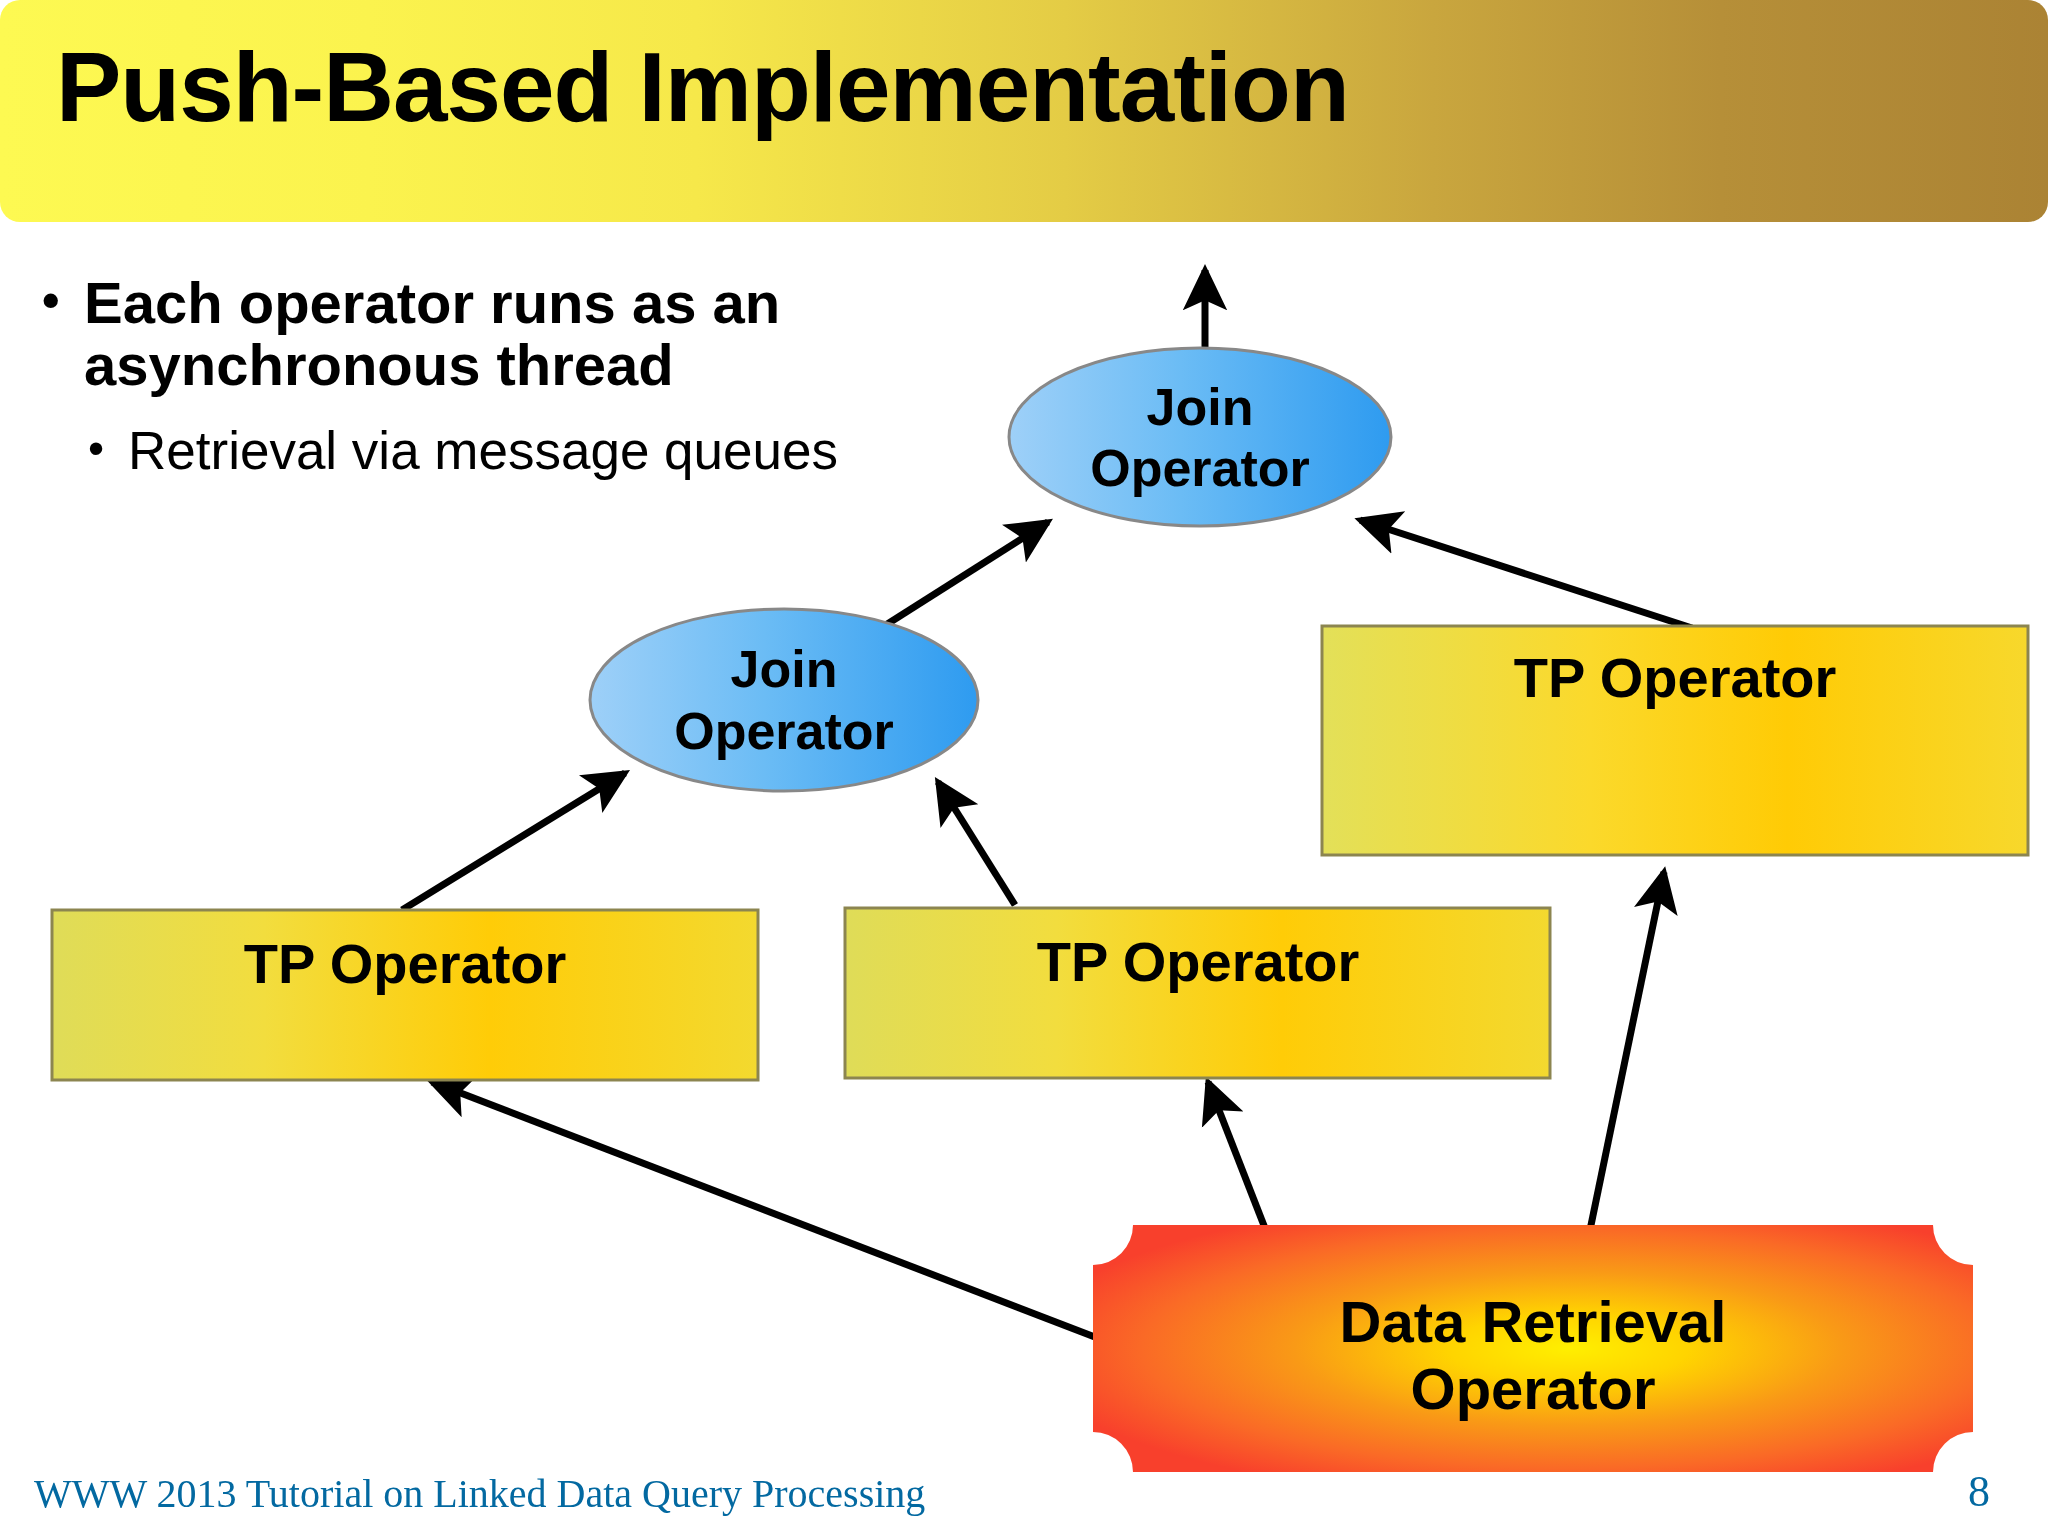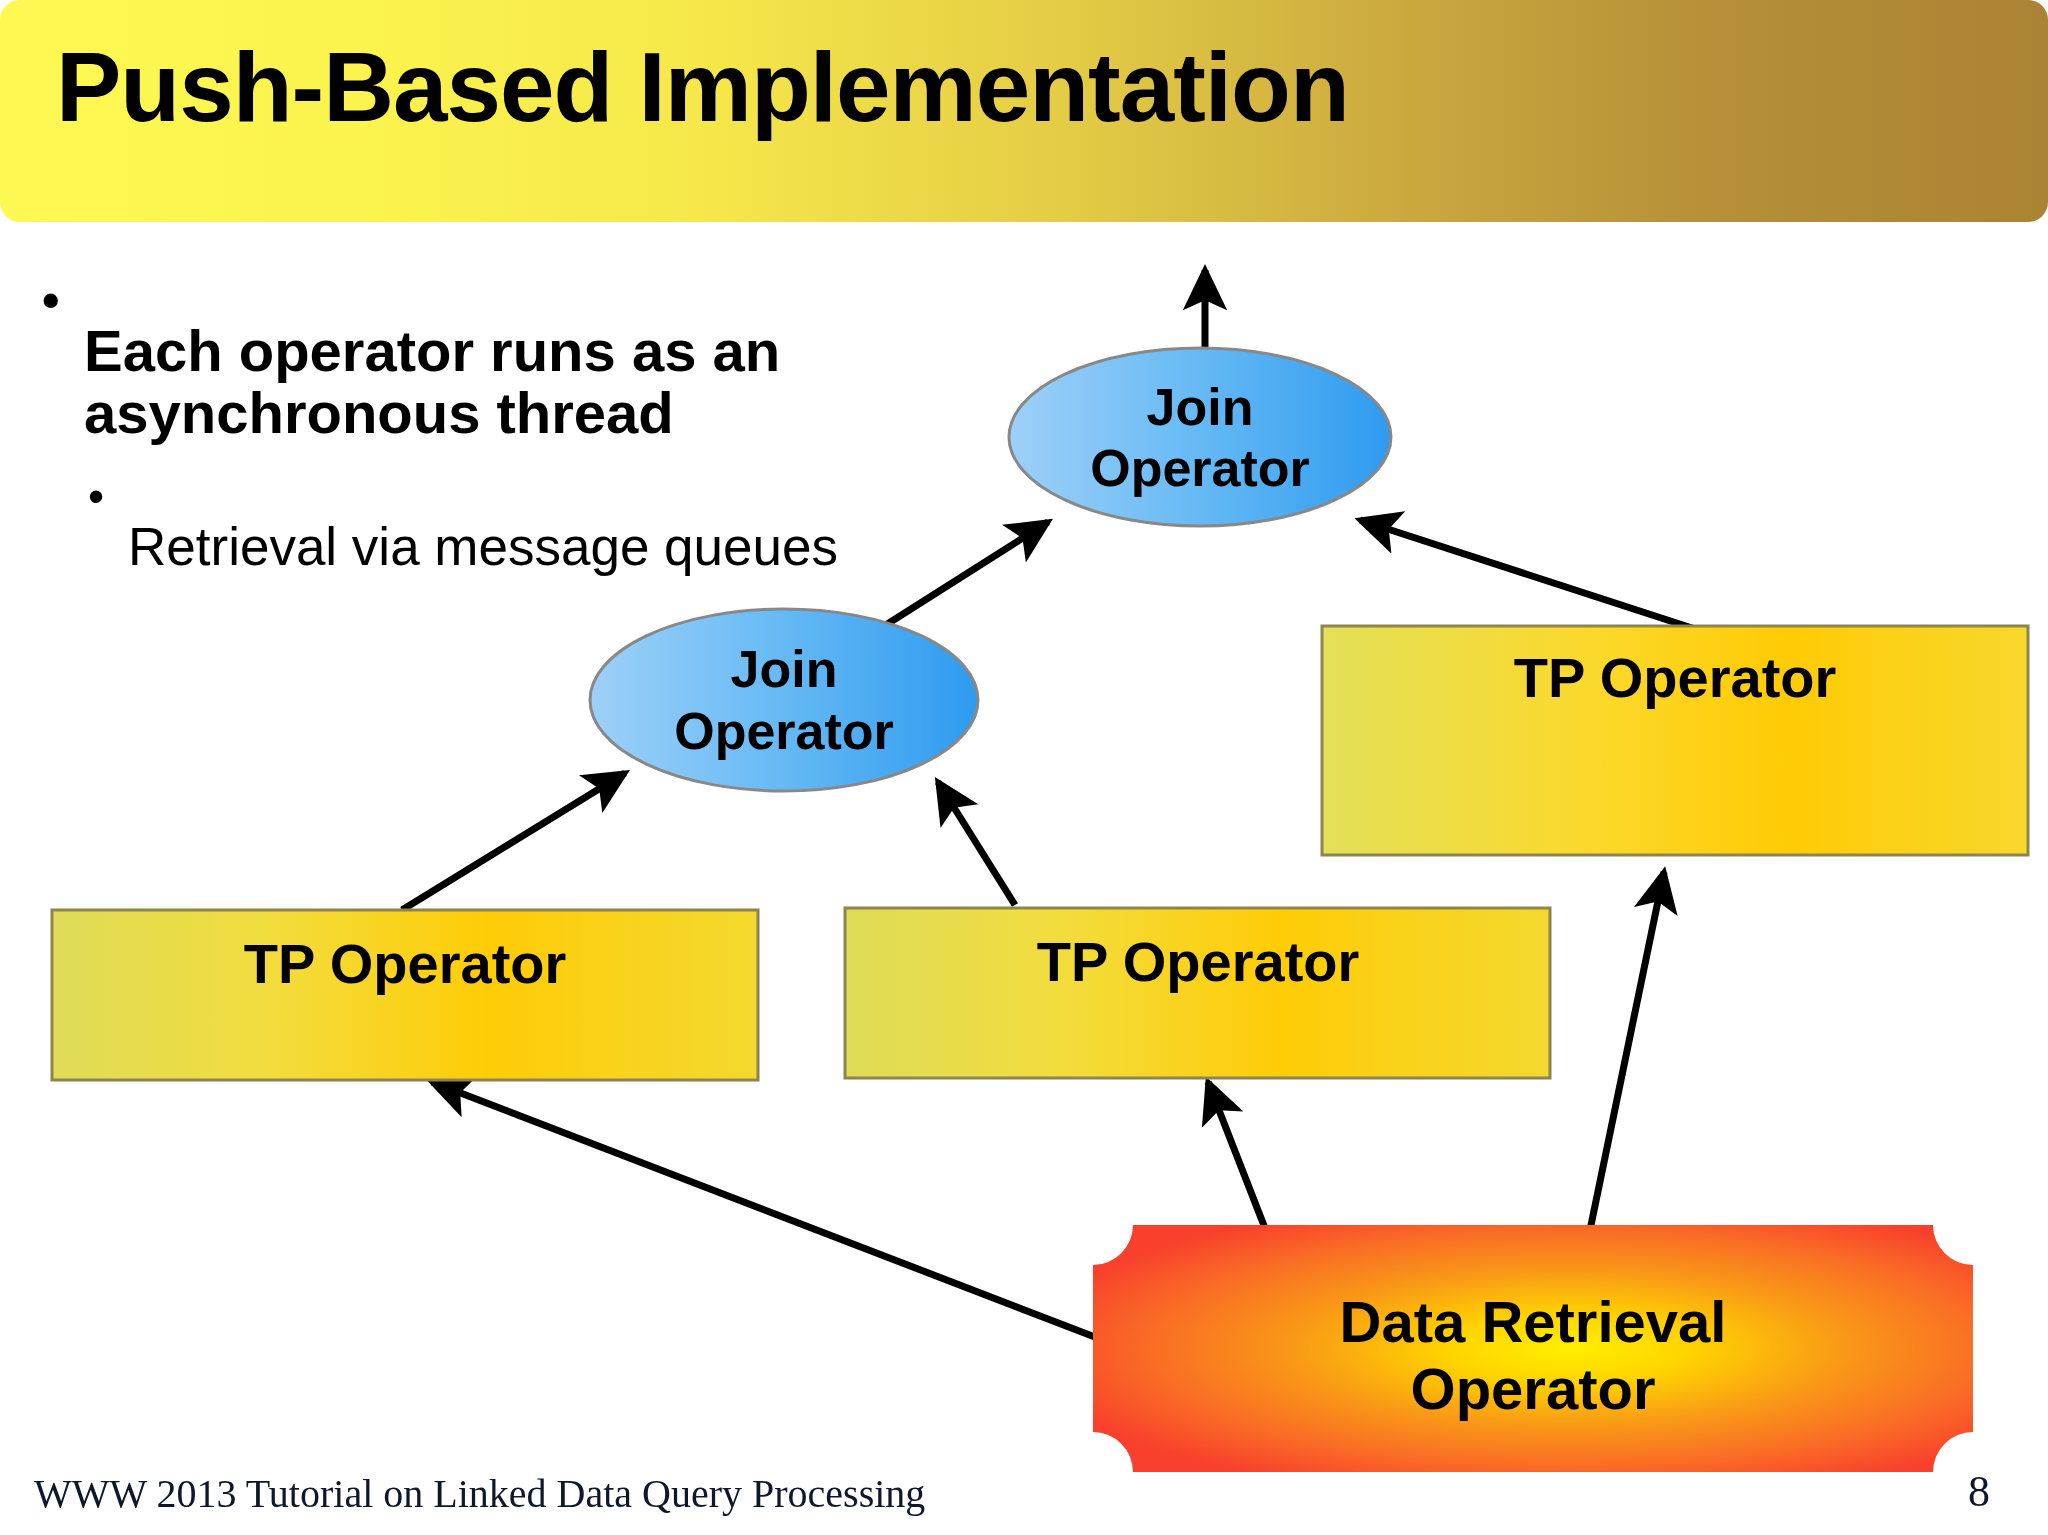--- a/index.html
+++ b/index.html
@@ -84,21 +84,21 @@
     color: #000;
     margin-top: 26px;
     margin-left: 46px;
   }
   .bullet-l2 .dot {
     width: 40px;
     flex: 0 0 40px;
     font-size: 46px;
     line-height: 1.14;
   }
-  .bullet-text { display: block; margin-top: 48px; }
+  .bullet-text { display: block; }
 
   
   #diagram {
     position: absolute;
     left: 0; top: 0;
     width: 2048px;
     height: 1535px;
   }
   .node-label {
     font-family: "Liberation Sans", sans-serif;
@@ -115,21 +115,21 @@
   #footer {
     position: absolute;
     left: 0;
     top: 1462px;
     width: 2048px;
     height: 73px;
   }
   .footer-text {
     position: absolute;
     font-family: "Liberation Serif", serif;
-    color: #0f172a;
+    color: #0369a1;
     font-size: 40px;
     white-space: nowrap;
   }
   #footer-main  { left: 34px;  top: 8px; }
   #footer-sect  { left: 928px; top: 8px; }
   #footer-page  { left: 1968px; top: 4px; font-size: 44px; }
 </style>
 </head>
 <body>
 

